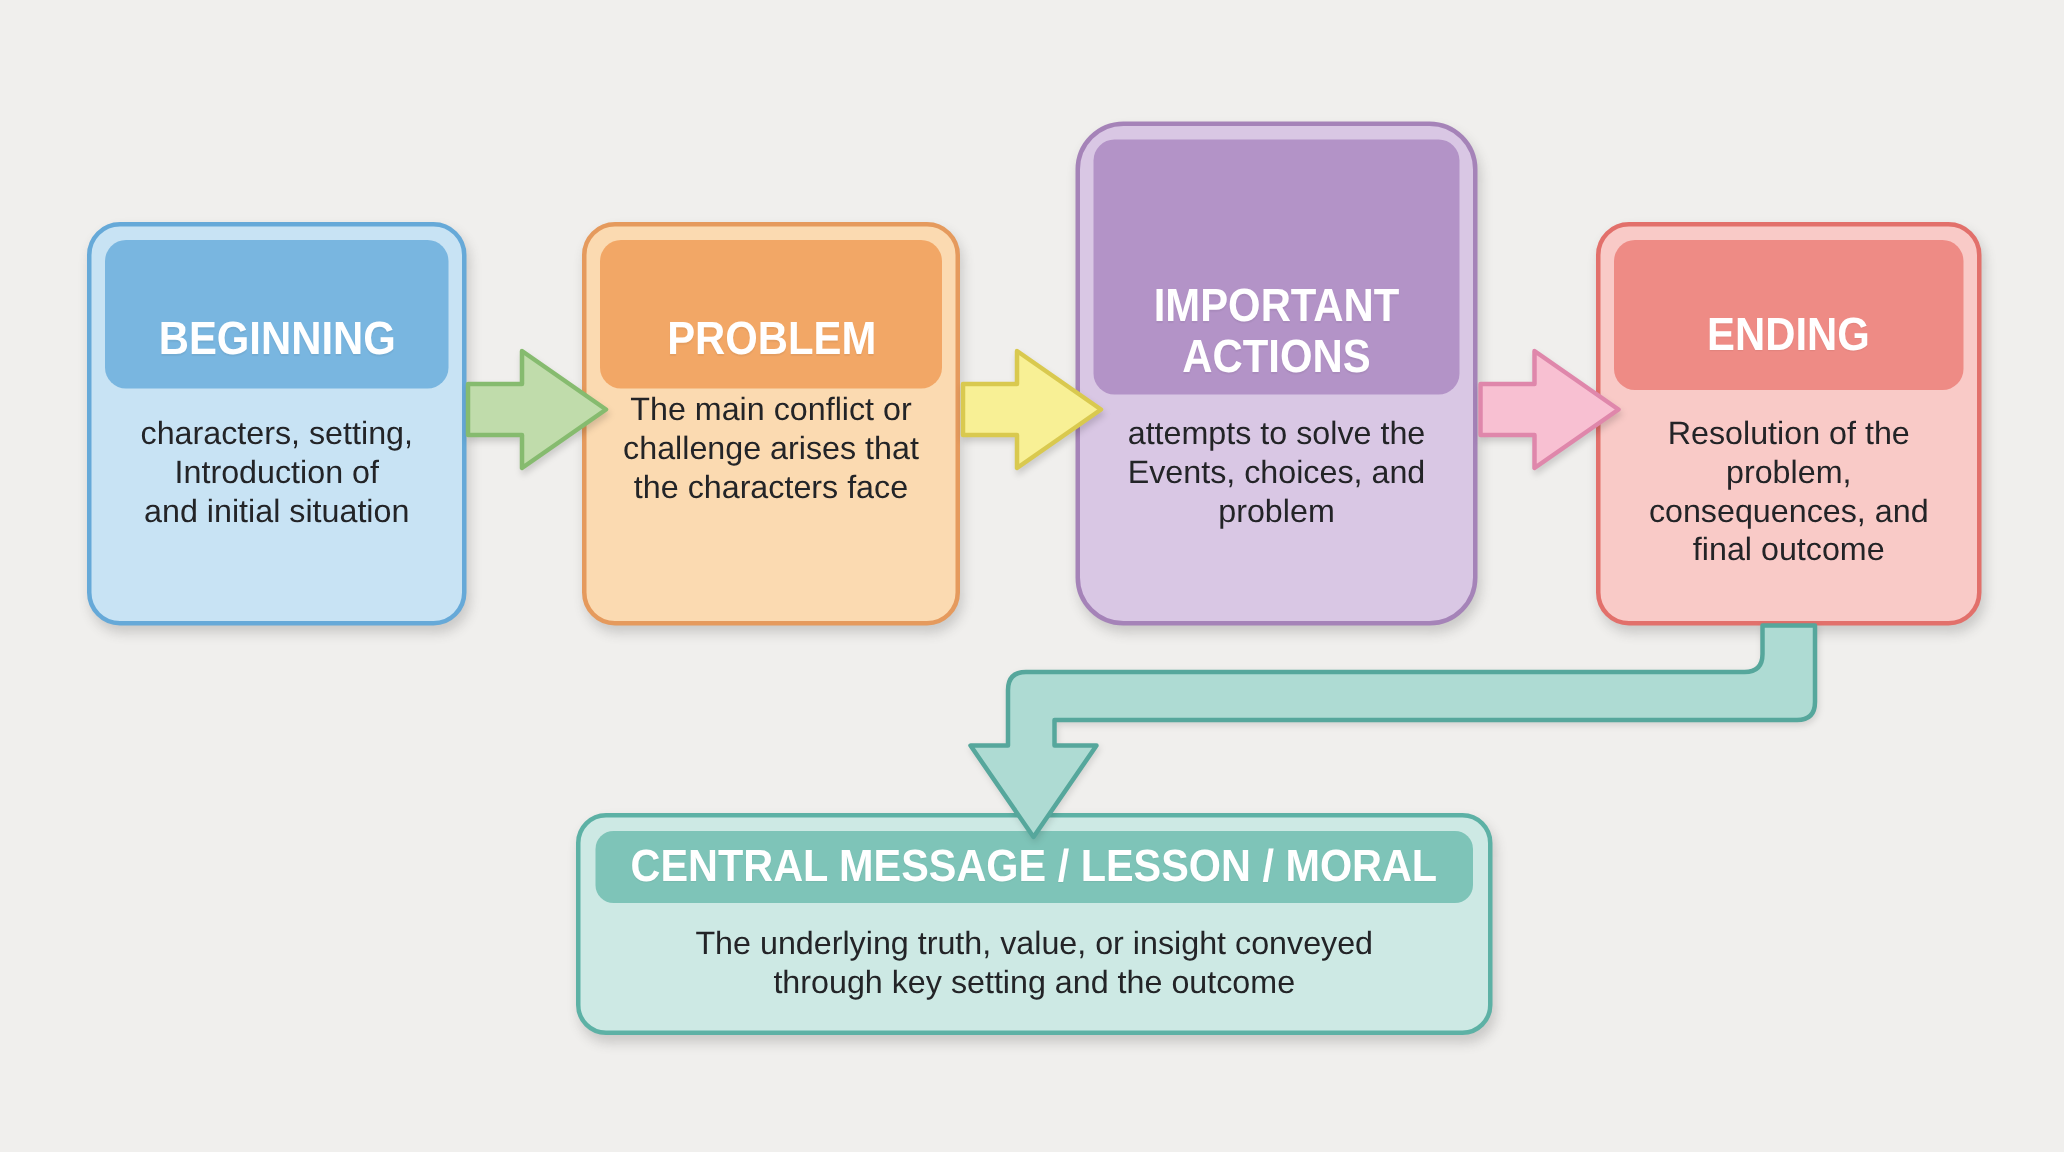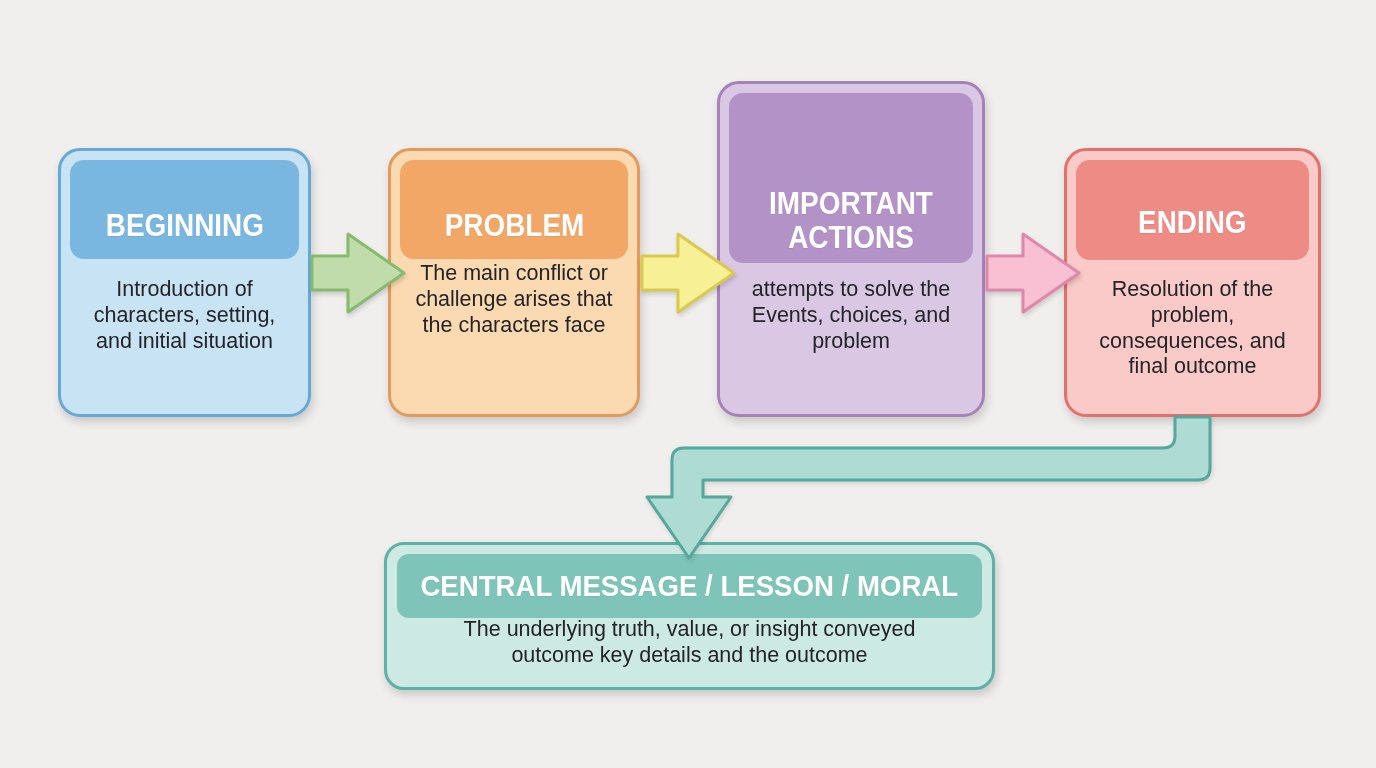--- a/index.html
+++ b/index.html
@@ -58,38 +58,38 @@
 </head>
 <body>
 
 <div id="canvas" style="background: rgb(240, 239, 237);">
 
   <div class="box" style="left: 58px; top: 148px; width: 253px; height: 269px; --border: #66a9d8; --header: #79b6e0; --body: #c8e3f4;">
     <div class="box-header" style="height:99px; padding-bottom:16px;">
       <div class="box-title">BEGINNING</div>
     </div>
     <div class="box-body" style="top:126px;">
+      <div>characters, setting,</div>
       <div>Introduction of</div>
-      <div>characters, setting,</div>
       <div>and initial situation</div>
     </div>
   </div>
 
   <div class="box" style="left: 388px; top: 148px; width: 252px; height: 269px; --border: #e59a5d; --header: #f2a766; --body: #fbdab1;">
     <div class="box-header" style="height:99px; padding-bottom:16px;">
       <div class="box-title">PROBLEM</div>
     </div>
     <div class="box-body" style="top:110px;">
       <div>The main conflict or</div>
       <div>challenge arises that</div>
       <div>the characters face</div>
     </div>
   </div>
 
-  <div class="box" style="left: 717px; top: 81px; width: 268px; height: 336px; --border: #a583b8; --header: #b393c7; --body: #d9c7e4;">
+  <div class="box" style="left: 717px; top: 81px; width: 268px; height: 336px; border-radius: 32px; --border: #a583b8; --header: #b393c7; --body: #d9c7e4;">
     <div class="box-header" style="height:170px; padding-bottom:8px;">
       <div class="box-title" style="max-width:210px;">IMPORTANT ACTIONS</div>
     </div>
     <div class="box-body" style="top:193px;">
       <div>attempts to solve the</div>
       <div>Events, choices, and</div>
       <div>problem</div>
     </div>
   </div>
 
@@ -99,26 +99,26 @@
     </div>
     <div class="box-body" style="top:126px;">
       <div>Resolution of the</div>
       <div>problem,</div>
       <div>consequences, and</div>
       <div>final outcome</div>
     </div>
   </div>
 
   <div class="box central-box" style="left: 384px; top: 542px; width: 611px; height: 148px; border-radius: 20px; z-index: 2; --border: #5db1a5; --header: #7ec4b8; --body: #cde9e4;">
-    <div class="box-header" style="height:64px;">
+    <div class="box-header" style="height:48px;">
       <div class="box-title">CENTRAL MESSAGE / LESSON / MORAL</div>
     </div>
     <div class="box-body" style="top:72px;">
       <div>The underlying truth, value, or insight conveyed</div>
-      <div>outcome key details and the outcome</div>
+      <div>through key setting and the outcome</div>
     </div>
   </div>
 
   <svg class="arrow" style="left: 310px; top: 231px; --fill: #c0dcab; --stroke: #86bb6f;" width="97" height="84" viewBox="0 0 97 84">
     <path d="M2,25 L38,25 L38,3 L94,42 L38,81 L38,59 L2,59 Z"></path>
   </svg>
 
   <svg class="arrow" style="left: 640px; top: 231px; --fill: #f8f095; --stroke: #d9c94f;" width="97" height="84" viewBox="0 0 97 84">
     <path d="M2,25 L38,25 L38,3 L94,42 L38,81 L38,59 L2,59 Z"></path>
   </svg>

